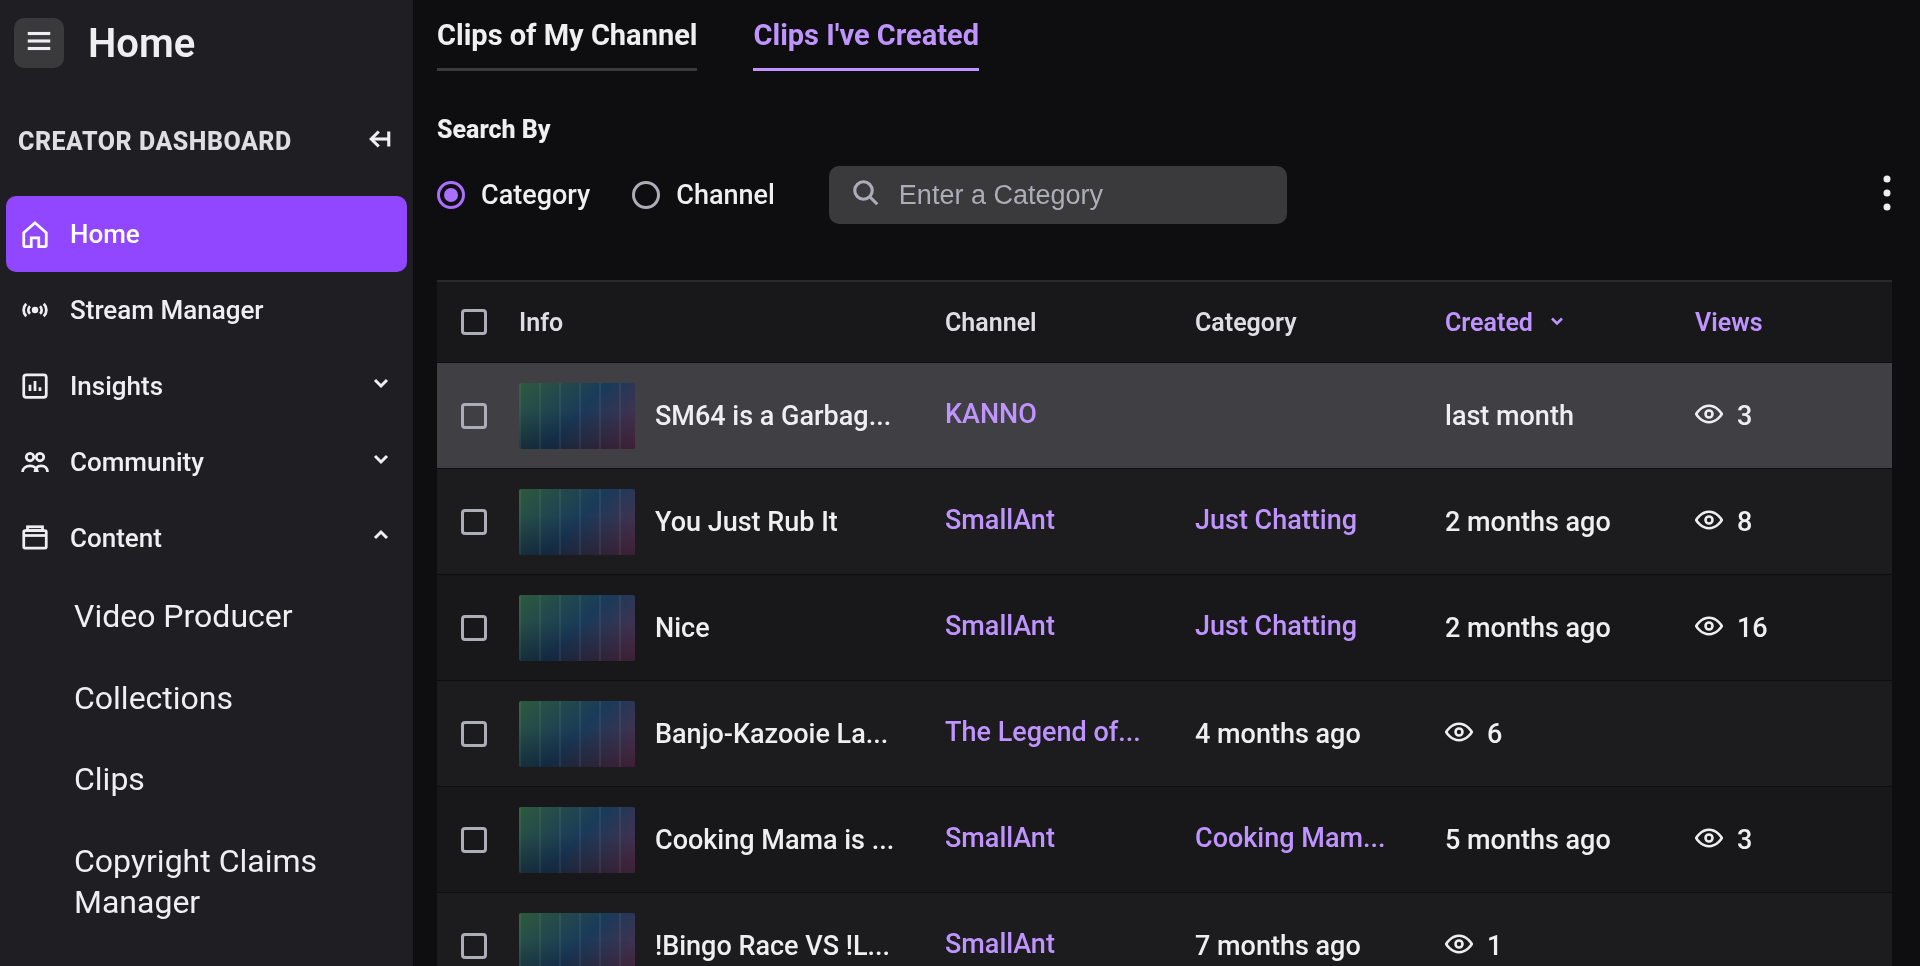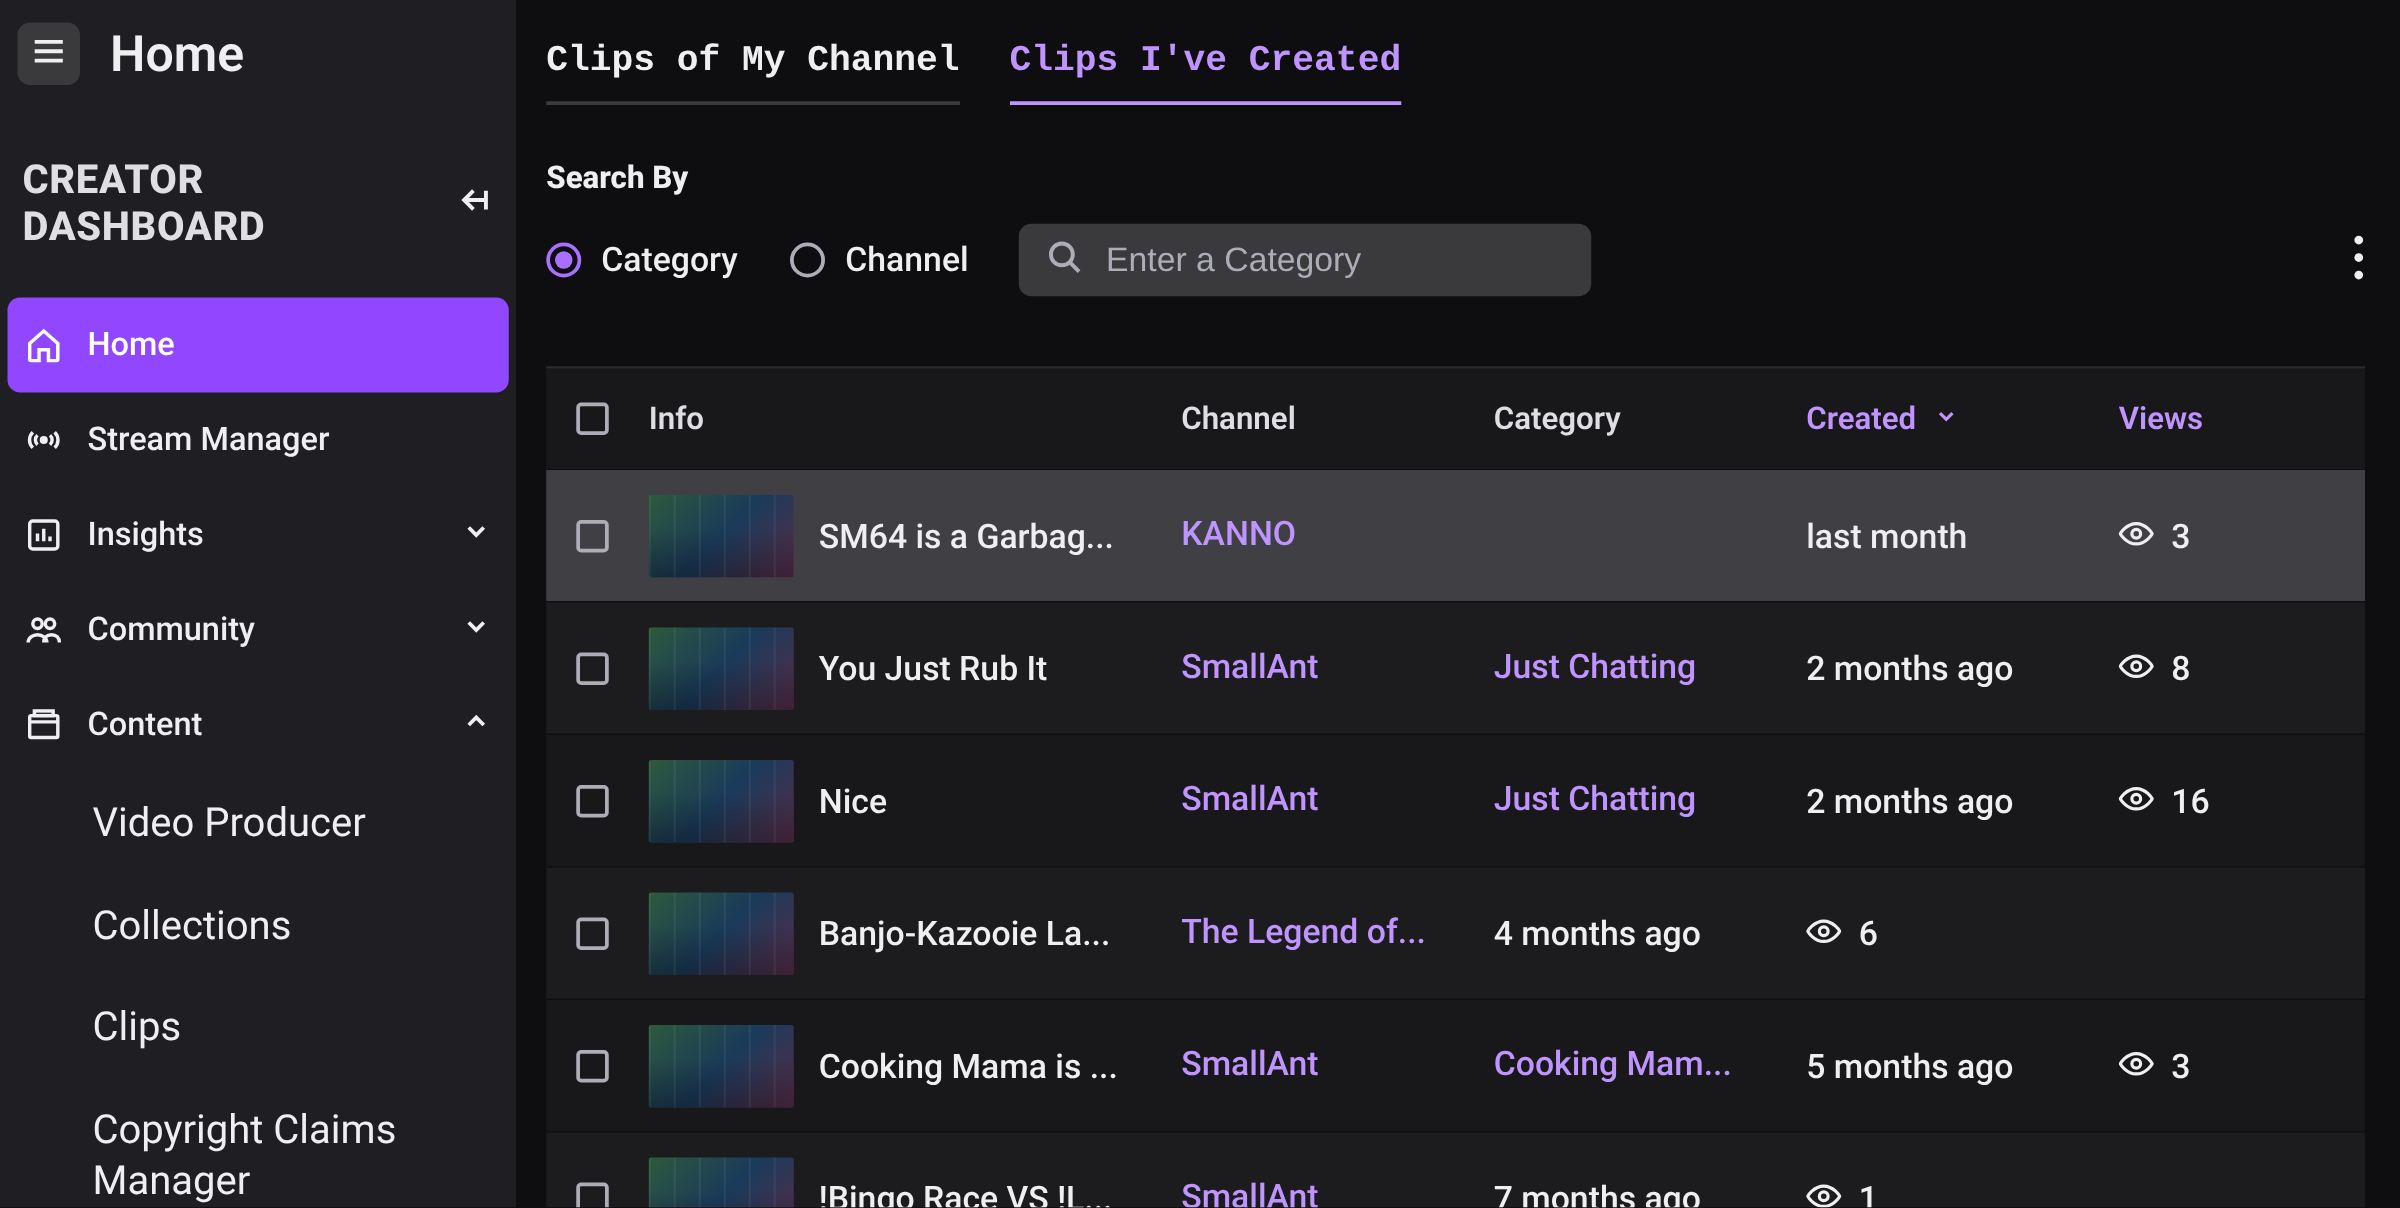--- a/index.html
+++ b/index.html
@@ -47,21 +47,21 @@
     font-size: 40px;
     font-weight: 600;
   }
   .dashboard-label-row {
     display: flex;
     align-items: center;
     justify-content: space-between;
     padding: 22px 18px 12px 18px;
   }
   .dashboard-label {
-    font-size: 32px;
+    font-size: 25px;
     font-weight: 800;
     letter-spacing: 0.5px;
     color: #dedee3;
   }
   .collapse-icon svg { width: 30px; height: 30px; }
   .nav {
     display: flex;
     flex-direction: column;
     padding-top: 10px;
   }
@@ -105,23 +105,22 @@
   .main {
     flex: 1;
     background: #0e0e10;
     padding: 0 28px 0 24px;
     display: flex;
     flex-direction: column;
     overflow: hidden;
   }
   .tabs {
     display: flex;
-    gap: 40px;
-    padding-top: 32px;
-    font-family: Liberation Mono, monospace;
+    gap: 56px;
+    padding-top: 18px;
   }
   .tab {
     font-size: 29px;
     font-weight: 700;
     padding-bottom: 16px;
     cursor: pointer;
     color: #efeff1;
     border-bottom: 3px solid transparent;
   }
   .tab.inactive-underline {
@@ -174,21 +173,21 @@
     font-weight: 500;
   }
   .search-input-wrap {
     display: flex;
     align-items: center;
     background: #3a3a3d;
     border-radius: 10px;
     padding: 0 22px;
     height: 58px;
     width: 458px;
-    margin-left: 6px;
+    margin-left: 20px;
   }
   .search-input-wrap svg { width: 30px; height: 30px; flex-shrink:0; }
   .search-input {
     background: transparent;
     border: none;
     outline: none;
     color: #efeff1;
     font-size: 27px;
     margin-left: 18px;
     width: 100%;

